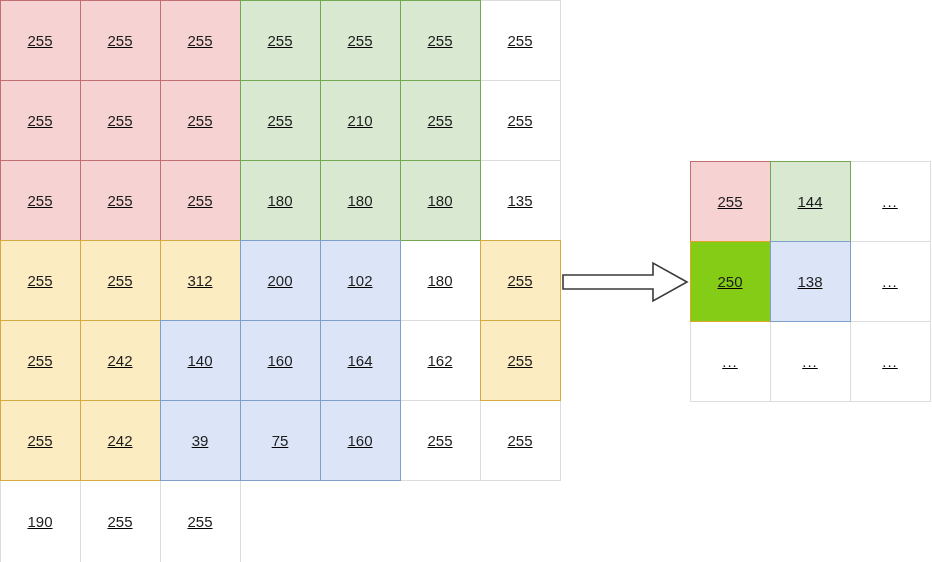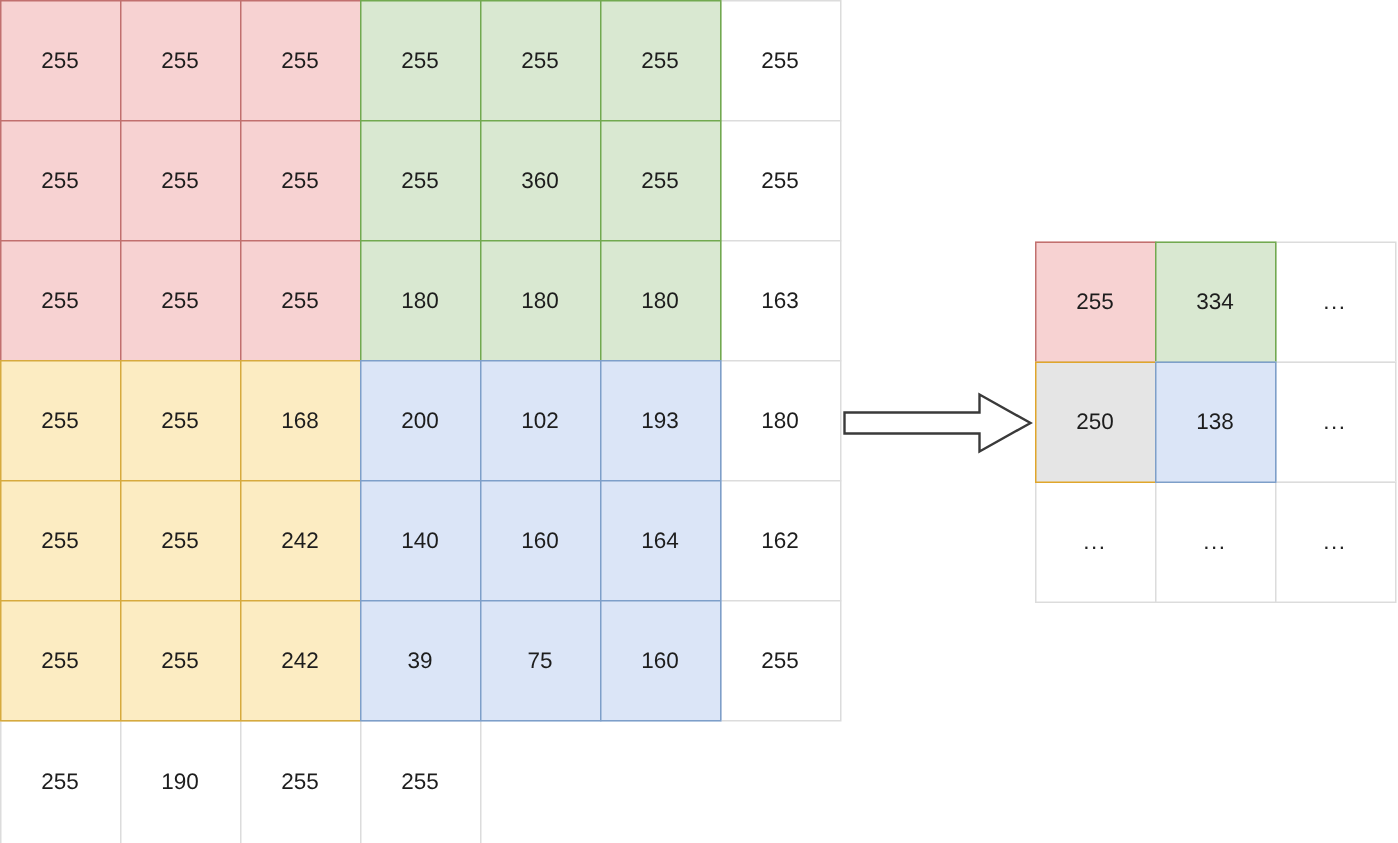--- a/index.html
+++ b/index.html
@@ -13,20 +13,21 @@
     position: relative;
     font-family: "Liberation Sans", "DejaVu Sans", sans-serif;
     overflow: hidden;
   }
 
   
   .matrix {
     position: absolute;
     display: grid;
     box-sizing: border-box;
+    text-decoration: underline;
   }
 
   .cell {
     box-sizing: border-box;
     display: flex;
     align-items: center;
     justify-content: center;
     font-size: 15px;
     color: #1d1d1d;
     line-height: 1;
@@ -35,21 +36,21 @@
     margin: -0.5px;
     position: relative;
   }
 
   
   .cell.plain  { background:#ffffff; border-color:#dcdcdc; z-index:1; }
   .cell.red    { background:#f7d2d2; border-color:#c1706f; z-index:3; }
   .cell.green  { background:#d9e8d1; border-color:#72a950; z-index:3; }
   .cell.yellow { background:#fcecc2; border-color:#d6aa3f; z-index:3; }
   .cell.blue   { background:#dbe5f7; border-color:#7e9fc9; z-index:3; }
-  .cell.orange { background:#e5e5e5; border-color:#e0a62b; z-index:3; }
+  .cell.orange { background:#84cc16; border-color:#e0a62b; z-index:3; }
 
   
   #input-matrix {
     left: 0px;
     top: 0px;
     width: 562px;
     height: 562px;
     grid-template-columns: repeat(7, 80px);
     grid-template-rows: repeat(6, 80px) 82px;
   }
@@ -90,36 +91,35 @@
     <div class="cell red">255</div>
     <div class="cell red">255</div>
     <div class="cell green">255</div>
     <div class="cell green">255</div>
     <div class="cell green">255</div>
     <div class="cell plain">255</div>
     <div class="cell red">255</div>
     <div class="cell red">255</div>
     <div class="cell red">255</div>
     <div class="cell green">255</div>
-    <div class="cell green">360</div>
+    <div class="cell green">210</div>
     <div class="cell green">255</div>
     <div class="cell plain">255</div>
     <div class="cell red">255</div>
     <div class="cell red">255</div>
     <div class="cell red">255</div>
     <div class="cell green">180</div>
     <div class="cell green">180</div>
     <div class="cell green">180</div>
-    <div class="cell plain">163</div>
+    <div class="cell plain">135</div>
     <div class="cell yellow">255</div>
     <div class="cell yellow">255</div>
-    <div class="cell yellow">168</div>
+    <div class="cell yellow">312</div>
     <div class="cell blue">200</div>
     <div class="cell blue">102</div>
-    <div class="cell blue">193</div>
     <div class="cell plain">180</div>
     <div class="cell yellow">255</div>
     <div class="cell yellow">255</div>
     <div class="cell yellow">242</div>
     <div class="cell blue">140</div>
     <div class="cell blue">160</div>
     <div class="cell blue">164</div>
     <div class="cell plain">162</div>
     <div class="cell yellow">255</div>
     <div class="cell yellow">255</div>
@@ -135,21 +135,21 @@
   </div>
 
 <div id="flow-arrow">
   <svg width="130" height="48" viewBox="0 0 130 48">
     <polygon points="3,17 93,17 93,5 127,24 93,43 93,31 3,31" fill="#ffffff" stroke="#3a3a3a" stroke-width="1.6" stroke-linejoin="miter"></polygon>
   </svg>
 </div>
 
 <div class="matrix" id="output-matrix">
     <div class="cell red">255</div>
-    <div class="cell green">334</div>
+    <div class="cell green">144</div>
     <div class="cell plain dots">...</div>
     <div class="cell orange">250</div>
     <div class="cell blue">138</div>
     <div class="cell plain dots">...</div>
     <div class="cell plain dots">...</div>
     <div class="cell plain dots">...</div>
     <div class="cell plain dots">...</div>
   </div>
 
 </body></html>

